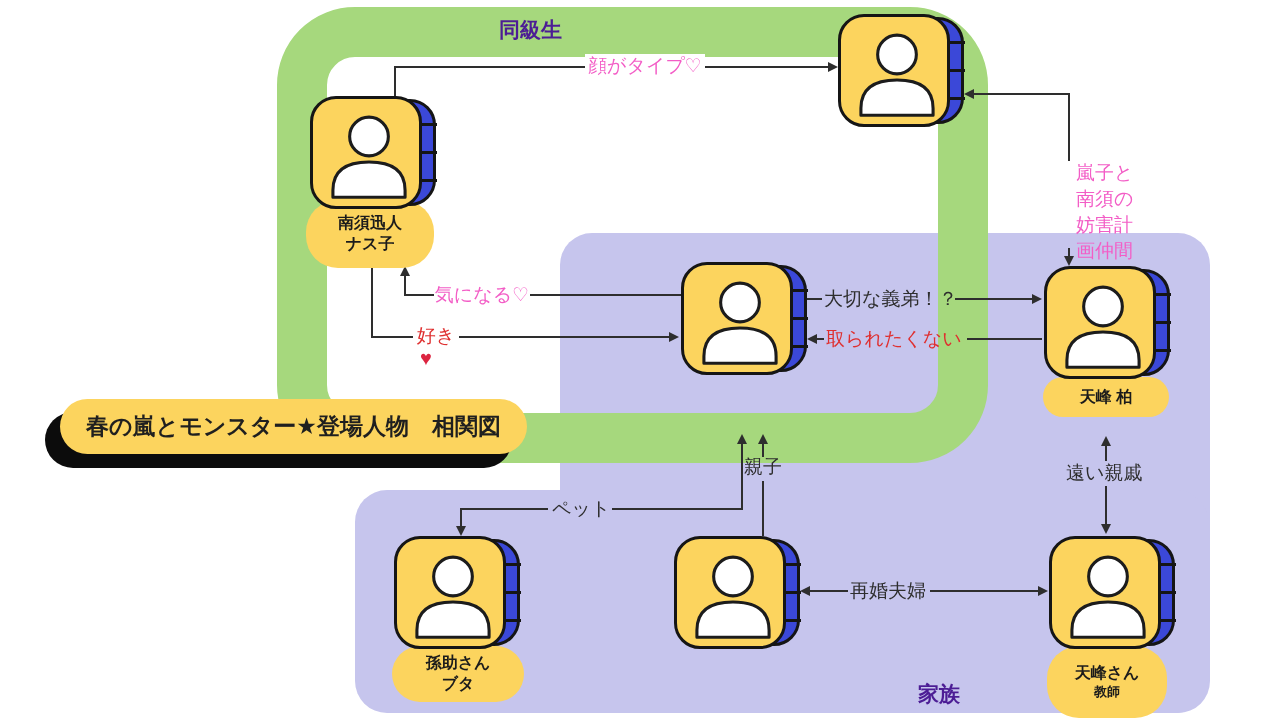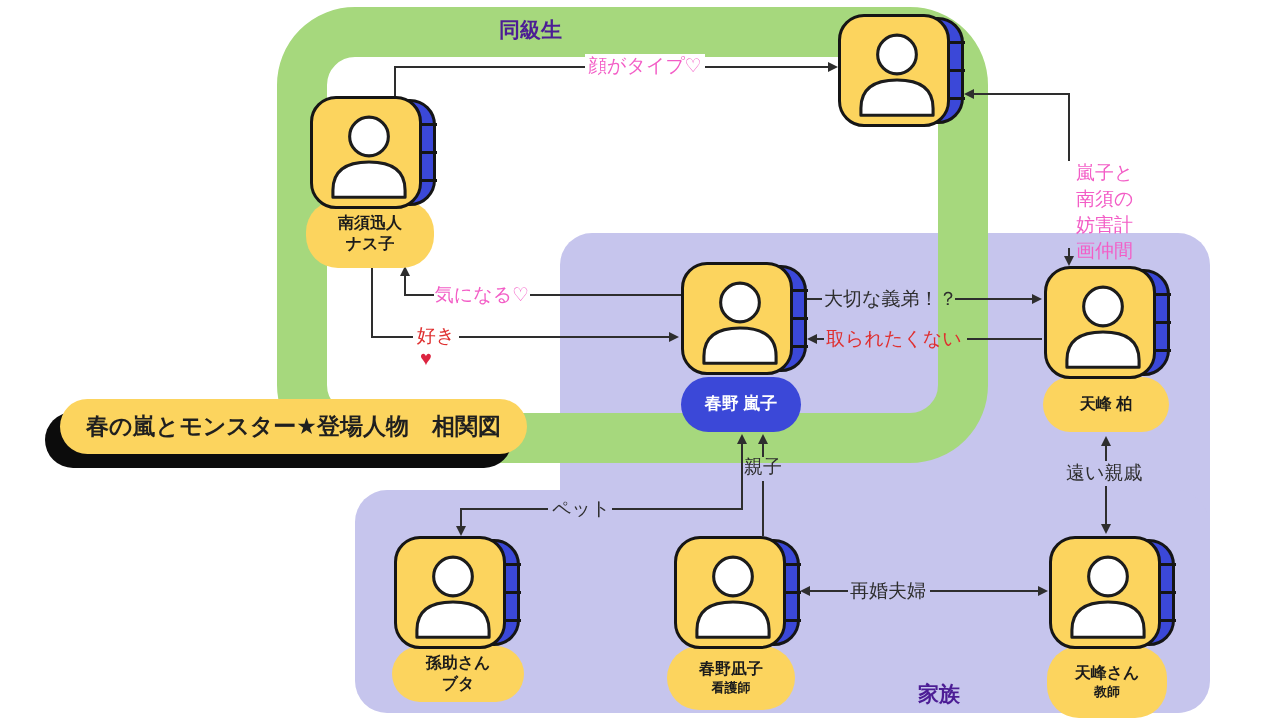--- a/index.html
+++ b/index.html
@@ -212,32 +212,25 @@
         <path d="M9 96 L9 88 Q9 56 50 56 Q91 56 91 88 L91 96 Z" fill="#fff" stroke="#1c1c1c" stroke-width="3.5" stroke-linejoin="round"></path>
         <circle cx="50" cy="27" r="22" fill="#fff" stroke="#1c1c1c" stroke-width="3.5"></circle>
       </svg>
     </div>
   </div>
 
   <div class="pill" style="left:306px;top:200px;width:128px;height:68px;">
     <div class="nm">南須迅人</div>
     <div class="sub">ナス子</div>
   </div>
-  <div class="pill blue" style="left:681px;top:377px;width:120px;height:55px;">
-    <div class="nm">春野 嵐子</div>
-  </div>
-  <div class="pill" style="left:1043px;top:377px;width:126px;height:55px;">
+  <div class="pill" style="left:1043px;top:377px;width:126px;height:40px;">
     <div class="nm">天峰 柏</div>
   </div>
   <div class="pill" style="left:392px;top:646px;width:132px;height:56px;">
     <div class="nm">孫助さん</div>
     <div class="sub">ブタ</div>
   </div>
-  <div class="pill" style="left:667px;top:646px;width:128px;height:64px;">
-    <div class="nm">春野凪子</div>
-    <div class="sub small">看護師</div>
-  </div>
   <div class="pill" style="left:1047px;top:646px;width:120px;height:72px;">
     <div class="nm">天峰さん</div>
     <div class="sub small">教師</div>
   </div>
 
 </div>
 
 </body></html>

